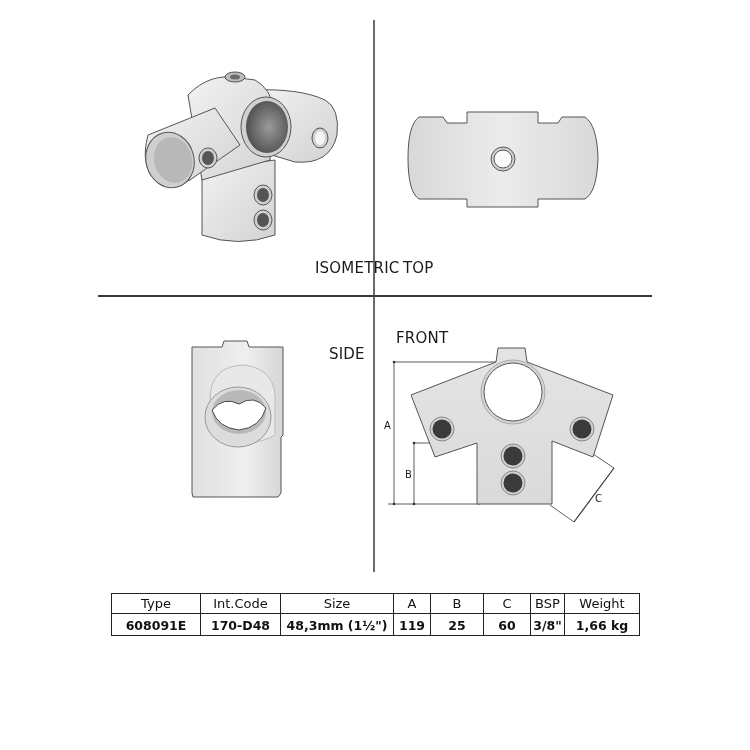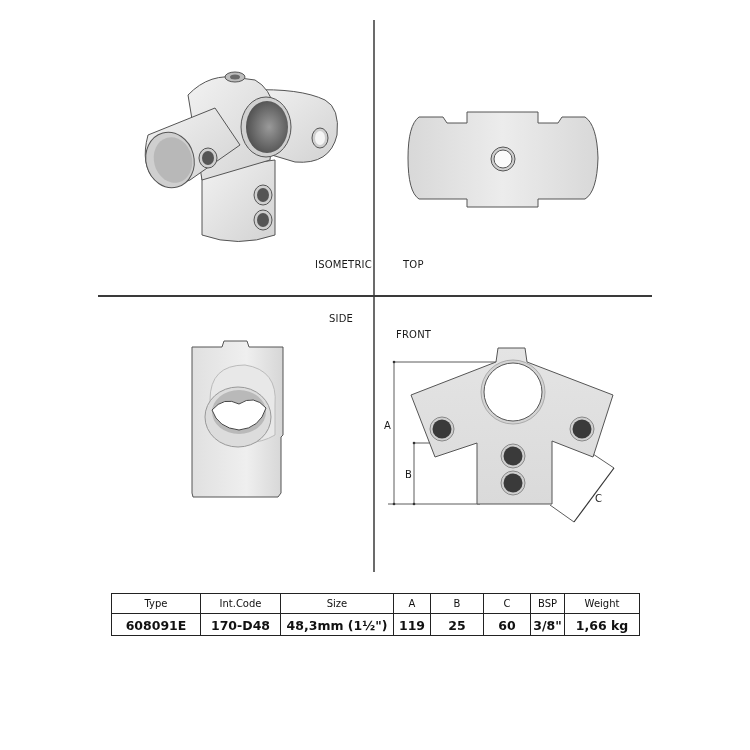--- a/index.html
+++ b/index.html
@@ -1,26 +1,26 @@
 <!DOCTYPE html>
 <html><head>
 <meta charset="utf-8">
 <style>
   html, body { margin:0; padding:0; background:#ffffff; }
   body { width:750px; height:750px; position:relative; overflow:hidden;
          font-family:"DejaVu Sans", "Liberation Sans", sans-serif; color:#111; }
   .vline { position:absolute; left:373px; top:20px; width:2px; height:552px; background:#6b6b6b; }
   .hline { position:absolute; left:98px; top:295px; width:554px; height:2px; background:#3a3a3a; }
-  .view-label { position:absolute; font-size:10px; letter-spacing:0.2px; color:#1a1a1a; }
+  .view-label { position:absolute; font-size:15px; letter-spacing:0.2px; color:#1a1a1a; }
   .drawing { position:absolute; }
   .spec-table { position:absolute; left:111px; top:593px; border-collapse:collapse;
                 font-size:12.5px; }
   .spec-table th, .spec-table td { border-left:1px solid #222; border-right:1px solid #222;
                 padding:0; text-align:center; font-weight:normal; white-space:nowrap; }
-  .spec-table th { height:19px; border-top:1.5px solid #222; border-bottom:1.5px solid #222; font-size:10px;margin-top:6px; }
+  .spec-table th { height:19px; border-top:1.5px solid #222; border-bottom:1.5px solid #222; font-size:13px;margin-top:6px; }
   .spec-table td { height:19px; }
   .spec-table tbody tr:last-child td { border-bottom:1.5px solid #222;font-weight:bold; }
   .spec-table tbody tr:first-child td { padding-top:2px; }
 </style>
 </head>
 <body>
 
 <div class="vline"></div>
 <div class="hline"></div>
 
@@ -73,21 +73,21 @@
     </linearGradient>
   </defs>
   <path d="M14 7 L38 7 L42 13 L62 13 L62 2 L133 2 L133 13 L153 13 L157 7 L180 7
            Q192 15 193 48 Q192 82 180 89 L133 89 L133 97 L62 97 L62 89 L14 89
            Q3 82 3 48 Q3 15 14 7 Z" fill="url(#topG)" stroke="#555" stroke-width="1"></path>
   <circle cx="98" cy="49" r="12" fill="#d0d0d0" stroke="#555"></circle>
   <circle cx="98" cy="49" r="9" fill="#fafafa" stroke="#555"></circle>
 </svg>
 <div class="view-label" style="left:403px;top:259px">TOP</div>
 
-<div class="view-label" style="left:329px;top:313px">SIDE</div>
+<div class="view-label" style="left:329px;top:345px">SIDE</div>
 <svg class="drawing" style="left:190px;top:340px" width="100" height="160" viewBox="0 0 100 160">
   <defs>
     <linearGradient id="sideG" x1="0" y1="0" x2="1" y2="0">
       <stop offset="0" stop-color="#e0e0e0"></stop>
         <stop offset="0.6" stop-color="#efefef"></stop>
         <stop offset="1" stop-color="#d6d6d6"></stop>
     </linearGradient>
   </defs>
   <path d="M2 7 L32 7 L34 1 L57 1 L59 7 L93 7 L93 95 L91 97 L91 153 L88 157 L3 157 L2 153 Z" fill="url(#sideG)" stroke="#555" stroke-width="1"></path>
   <path d="M20 60 Q20 25 55 25 Q88 30 85 65 L85 95 Q60 110 25 95 Z" fill="#e8e8e8" stroke="#bbb"></path>

